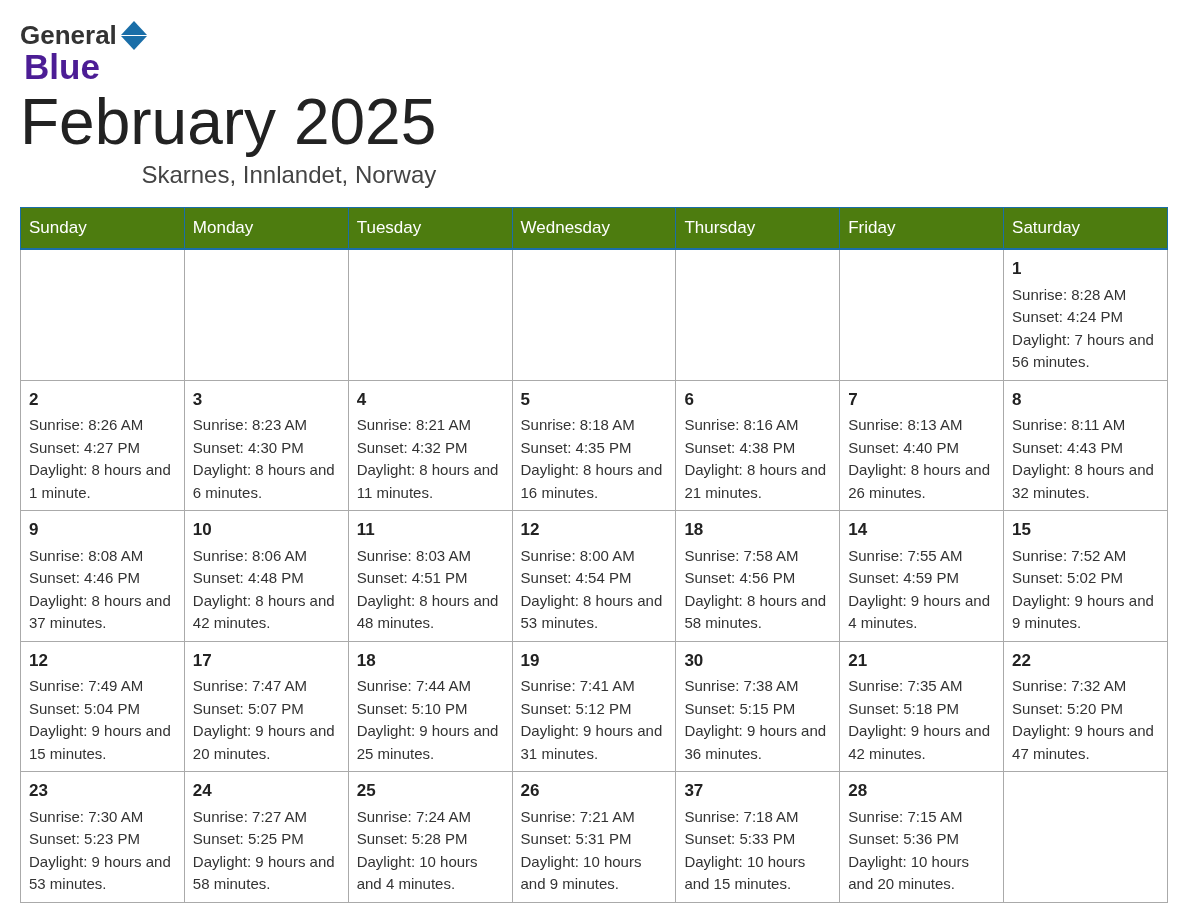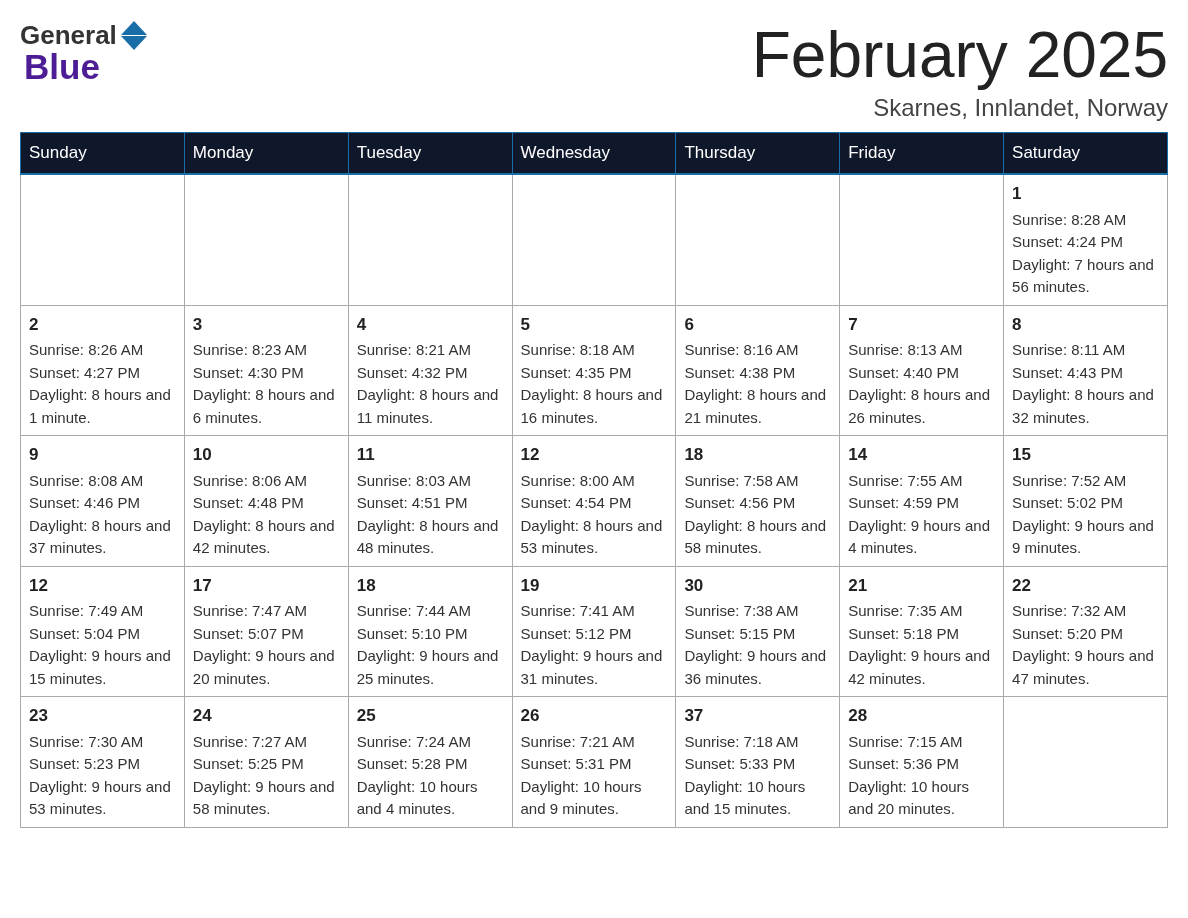--- a/index.html
+++ b/index.html
@@ -7,21 +7,22 @@
       font-family: Arial, sans-serif;
       background: #fff;
       width: 1188px;
       min-height: 918px;
       padding: 20px;
     }
     .header {
       display: flex;
       justify-content: space-between;
       align-items: flex-start;
-      margin-bottom: 10px;
+      margin-bottom: 18px;
+      flex-direction: column;
     }
     .logo {
       display: flex;
       align-items: center;
       gap: 4px;
     }
     .logo-text-general {
       font-size: 26px;
       font-weight: bold;
       color: #333;
@@ -45,21 +46,21 @@
       font-weight: normal;
       color: #444;
       margin-top: 4px;
     }
     .calendar {
       width: 100%;
       border-collapse: collapse;
       margin-top: 10px;
     }
     .calendar thead tr th {
-      background-color: #0f172a;
+      background-color: #4d7c0f;
       color: #fff;
       font-size: 17px;
       font-weight: normal;
       padding: 10px 8px;
       text-align: left;
       border: 1px solid #1a6ea8;
     }
     .calendar tbody tr td {
       vertical-align: top;
       border: 1px solid #aaa;

